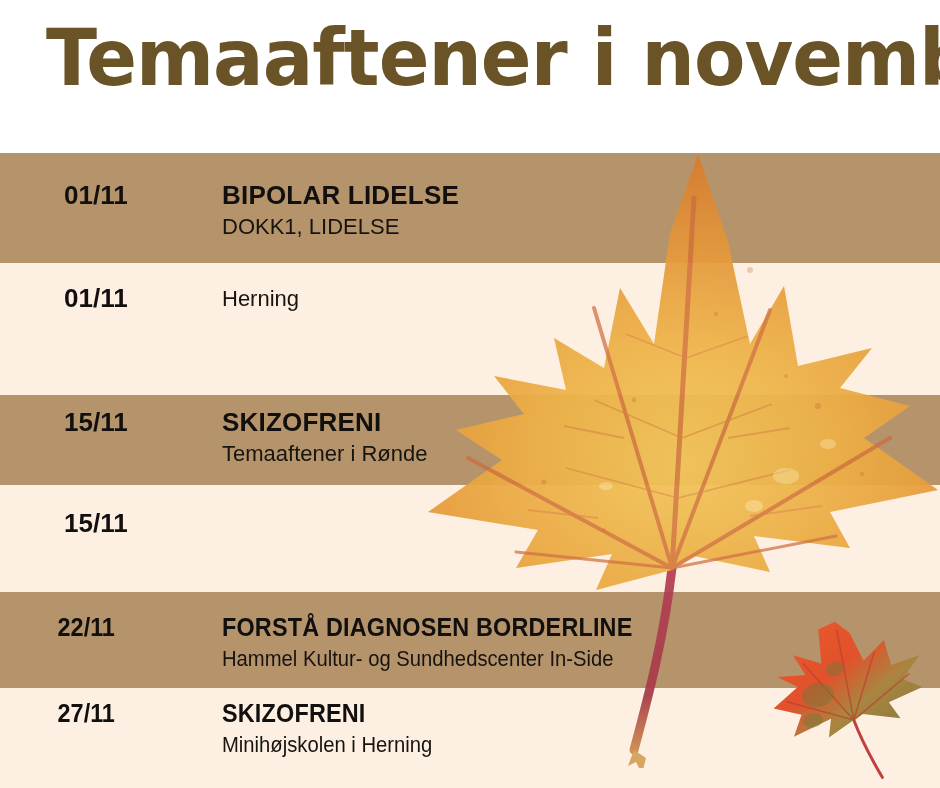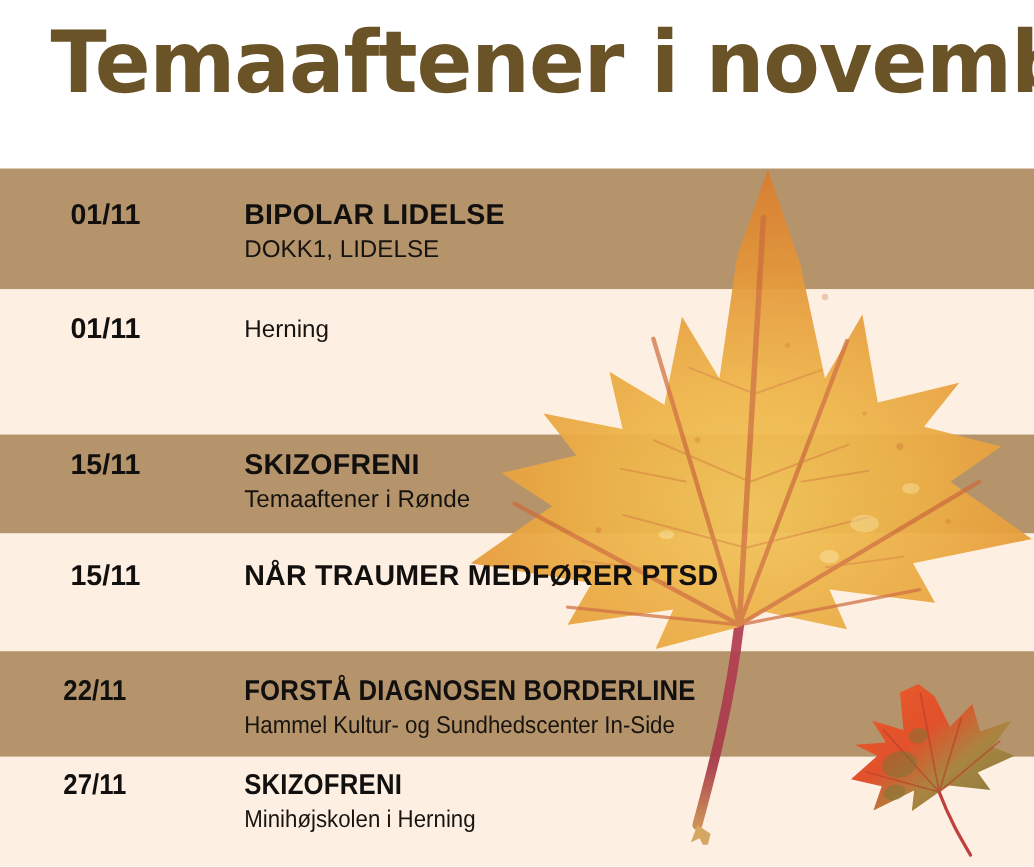--- a/index.html
+++ b/index.html
@@ -271,21 +271,20 @@
       <div class="entry-date">15/11</div>
       <div class="entry-body">
         <div class="entry-title">SKIZOFRENI</div>
         <div class="entry-venue">Temaaftener i Rønde</div>
       </div>
     </div>
 
     <div class="entry" style="top:508px;">
       <div class="entry-date">15/11</div>
       <div class="entry-body">
-        <div class="entry-title">NÅR TRAUMER MEDFØRER PTSD</div>
       </div>
     </div>
 
     <div class="entry condensed" style="top:612px;">
       <div class="entry-date">22/11</div>
       <div class="entry-body">
         <div class="entry-title">FORSTÅ DIAGNOSEN BORDERLINE</div>
         <div class="entry-venue">Hammel Kultur- og Sundhedscenter In-Side</div>
       </div>
     </div>

